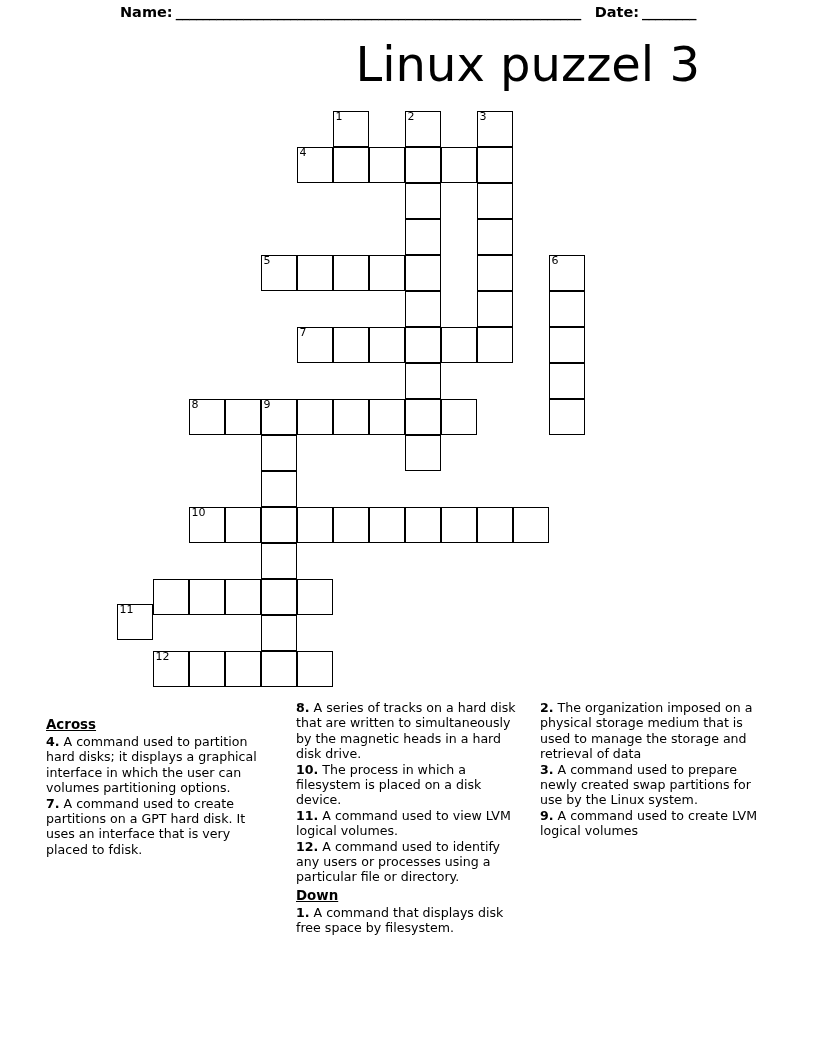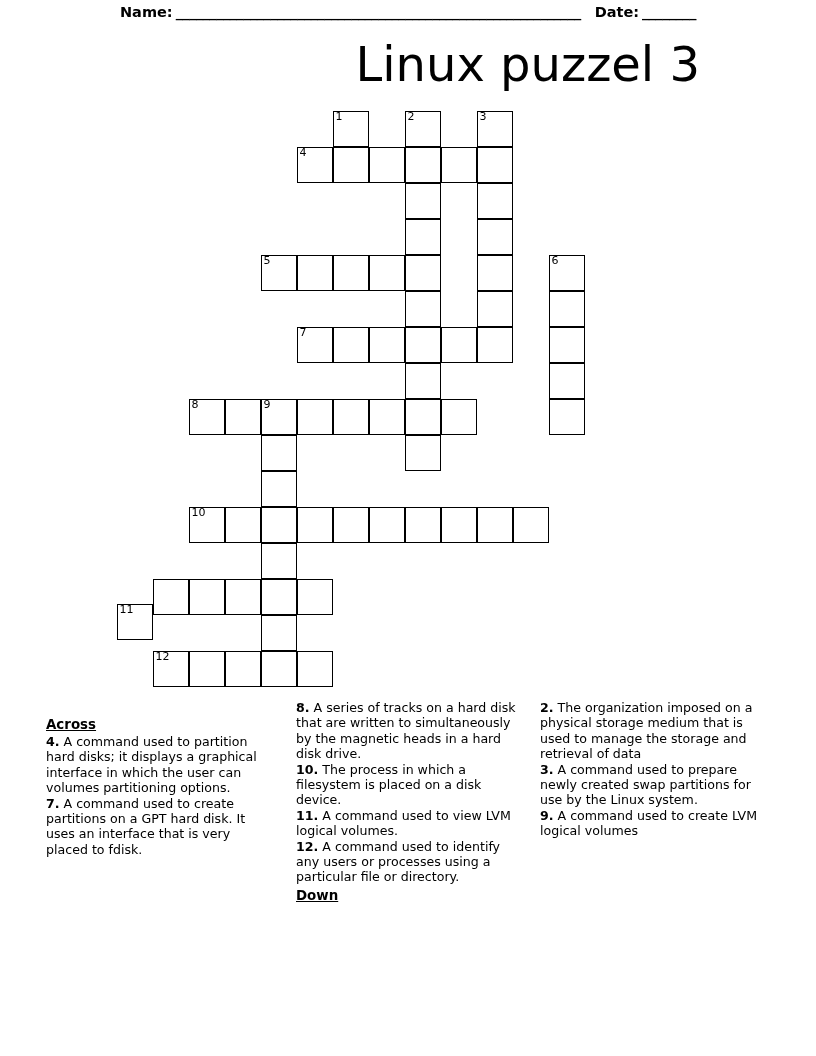--- a/index.html
+++ b/index.html
@@ -238,20 +238,23 @@
   </div>
 
   <div class="clue-col col-2">
     <div>
         <span class="clue"><span class="cnum">8.</span><span> A series of tracks on a hard disk that are written to simultaneously by the magnetic heads in a hard disk drive.</span></span>
         <span class="clue"><span class="cnum">10.</span><span> The process in which a filesystem is placed on a disk device.</span></span>
         <span class="clue"><span class="cnum">11.</span><span> A command used to view LVM logical volumes.</span></span>
         <span class="clue"><span class="cnum">12.</span><span> A command used to identify any users or processes using a particular file or directory.</span></span>
       </div>
     <span class="section-head spaced">Down</span>
+    <div>
+        <span class="clue"><span class="cnum">1.</span><span> A command that displays disk free space by filesystem.</span></span>
+      </div>
   </div>
 
   <div class="clue-col col-3">
     <div>
         <span class="clue"><span class="cnum">2.</span><span> The organization imposed on a physical storage medium that is used to manage the storage and retrieval of data</span></span>
         <span class="clue"><span class="cnum">3.</span><span> A command used to prepare newly created swap partitions for use by the Linux system.</span></span>
         <span class="clue"><span class="cnum">9.</span><span> A command used to create LVM logical volumes</span></span>
       </div>
   </div>
 

